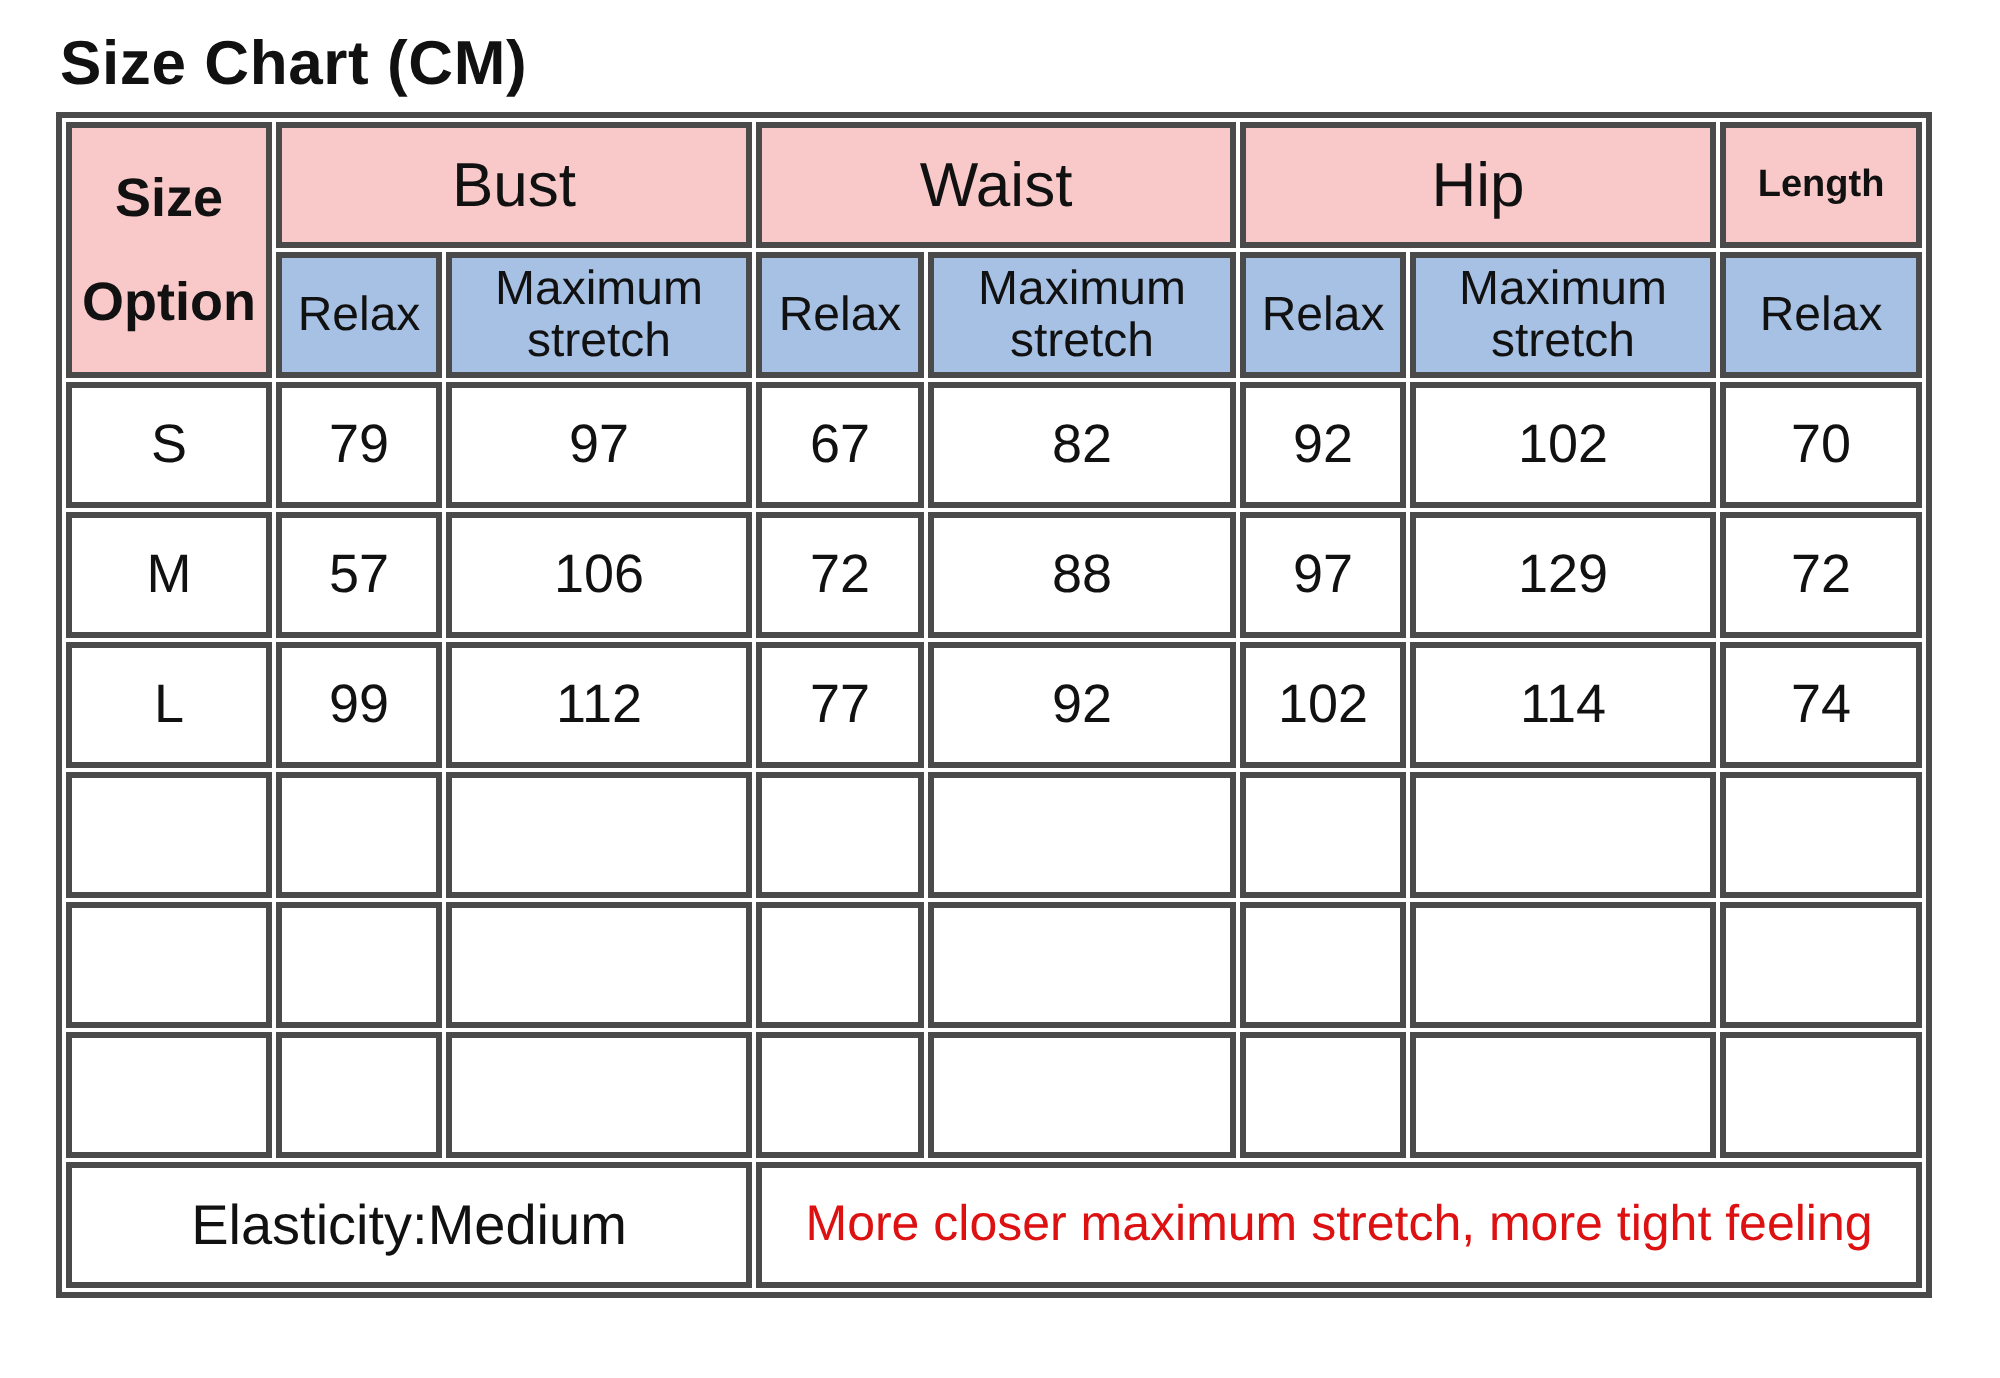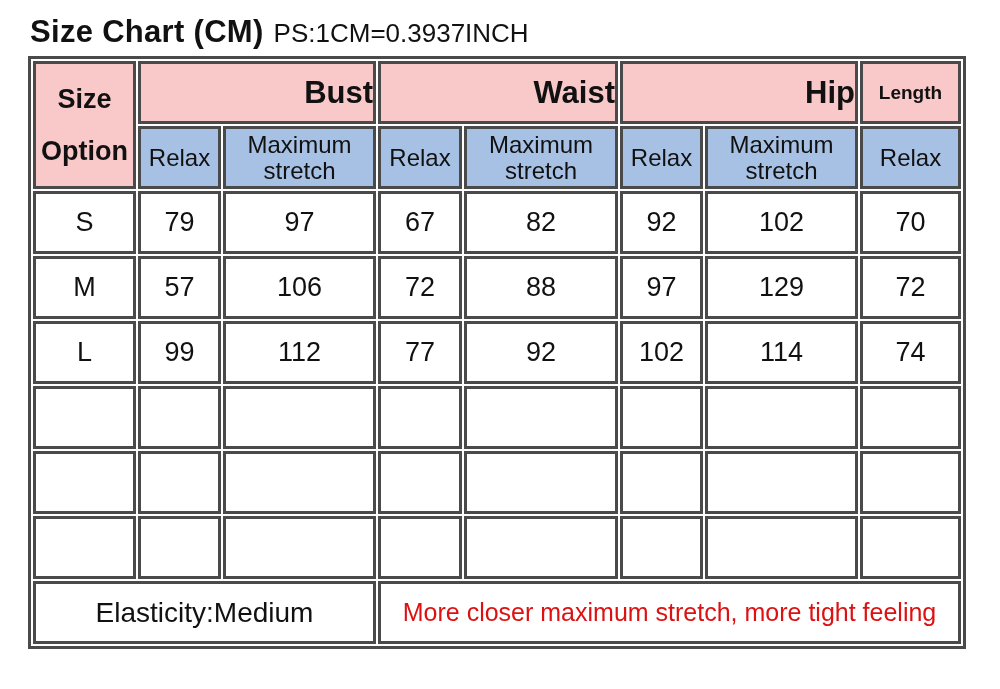--- a/index.html
+++ b/index.html
@@ -36,21 +36,21 @@
     text-align: center;
     vertical-align: middle;
     padding: 0;
     height: 63px;
     font-weight: normal;
     background: #ffffff;
     overflow: hidden;
   }
   .pink { background: var(--header-pink, #f9c9c9); }
   .blue { background: var(--header-blue, #a7c1e4); }
-  th.group  { font-size: 31px; font-weight: bold; text-align: right; }
+  th.group  { font-size: 31px; font-weight: normal; }
   th.group-sm { font-size: 19px; font-weight: bold; }
   th.corner { font-weight: bold; padding: 0; }
   .corner-stack { display: flex; flex-direction: column; height: 104px; }
   .corner-stack div {
     flex: 1;
     display: flex;
     align-items: center;
     justify-content: center;
     font-size: 27px;
     font-weight: bold;
@@ -59,21 +59,20 @@
   th.size-cell { font-size: 27px; font-weight: normal; }
   td.value-cell { font-size: 27px; }
   td.elasticity { font-size: 28px; }
   td.stretch-note { font-size: 25px; color: var(--note-red, #dd1111); }
 </style>
 </head>
 <body>
 
 <div class="title-bar">
   <span class="title-main">Size Chart (CM)</span>
-  <span class="title-note">PS:1CM=0.3937INCH</span>
 </div>
 
 <table class="size-chart">
   <colgroup>
     <col style="width:103px">
       <col style="width:83px">
       <col style="width:153px">
     <col style="width:84px">
       <col style="width:154px">
       <col style="width:83px">

